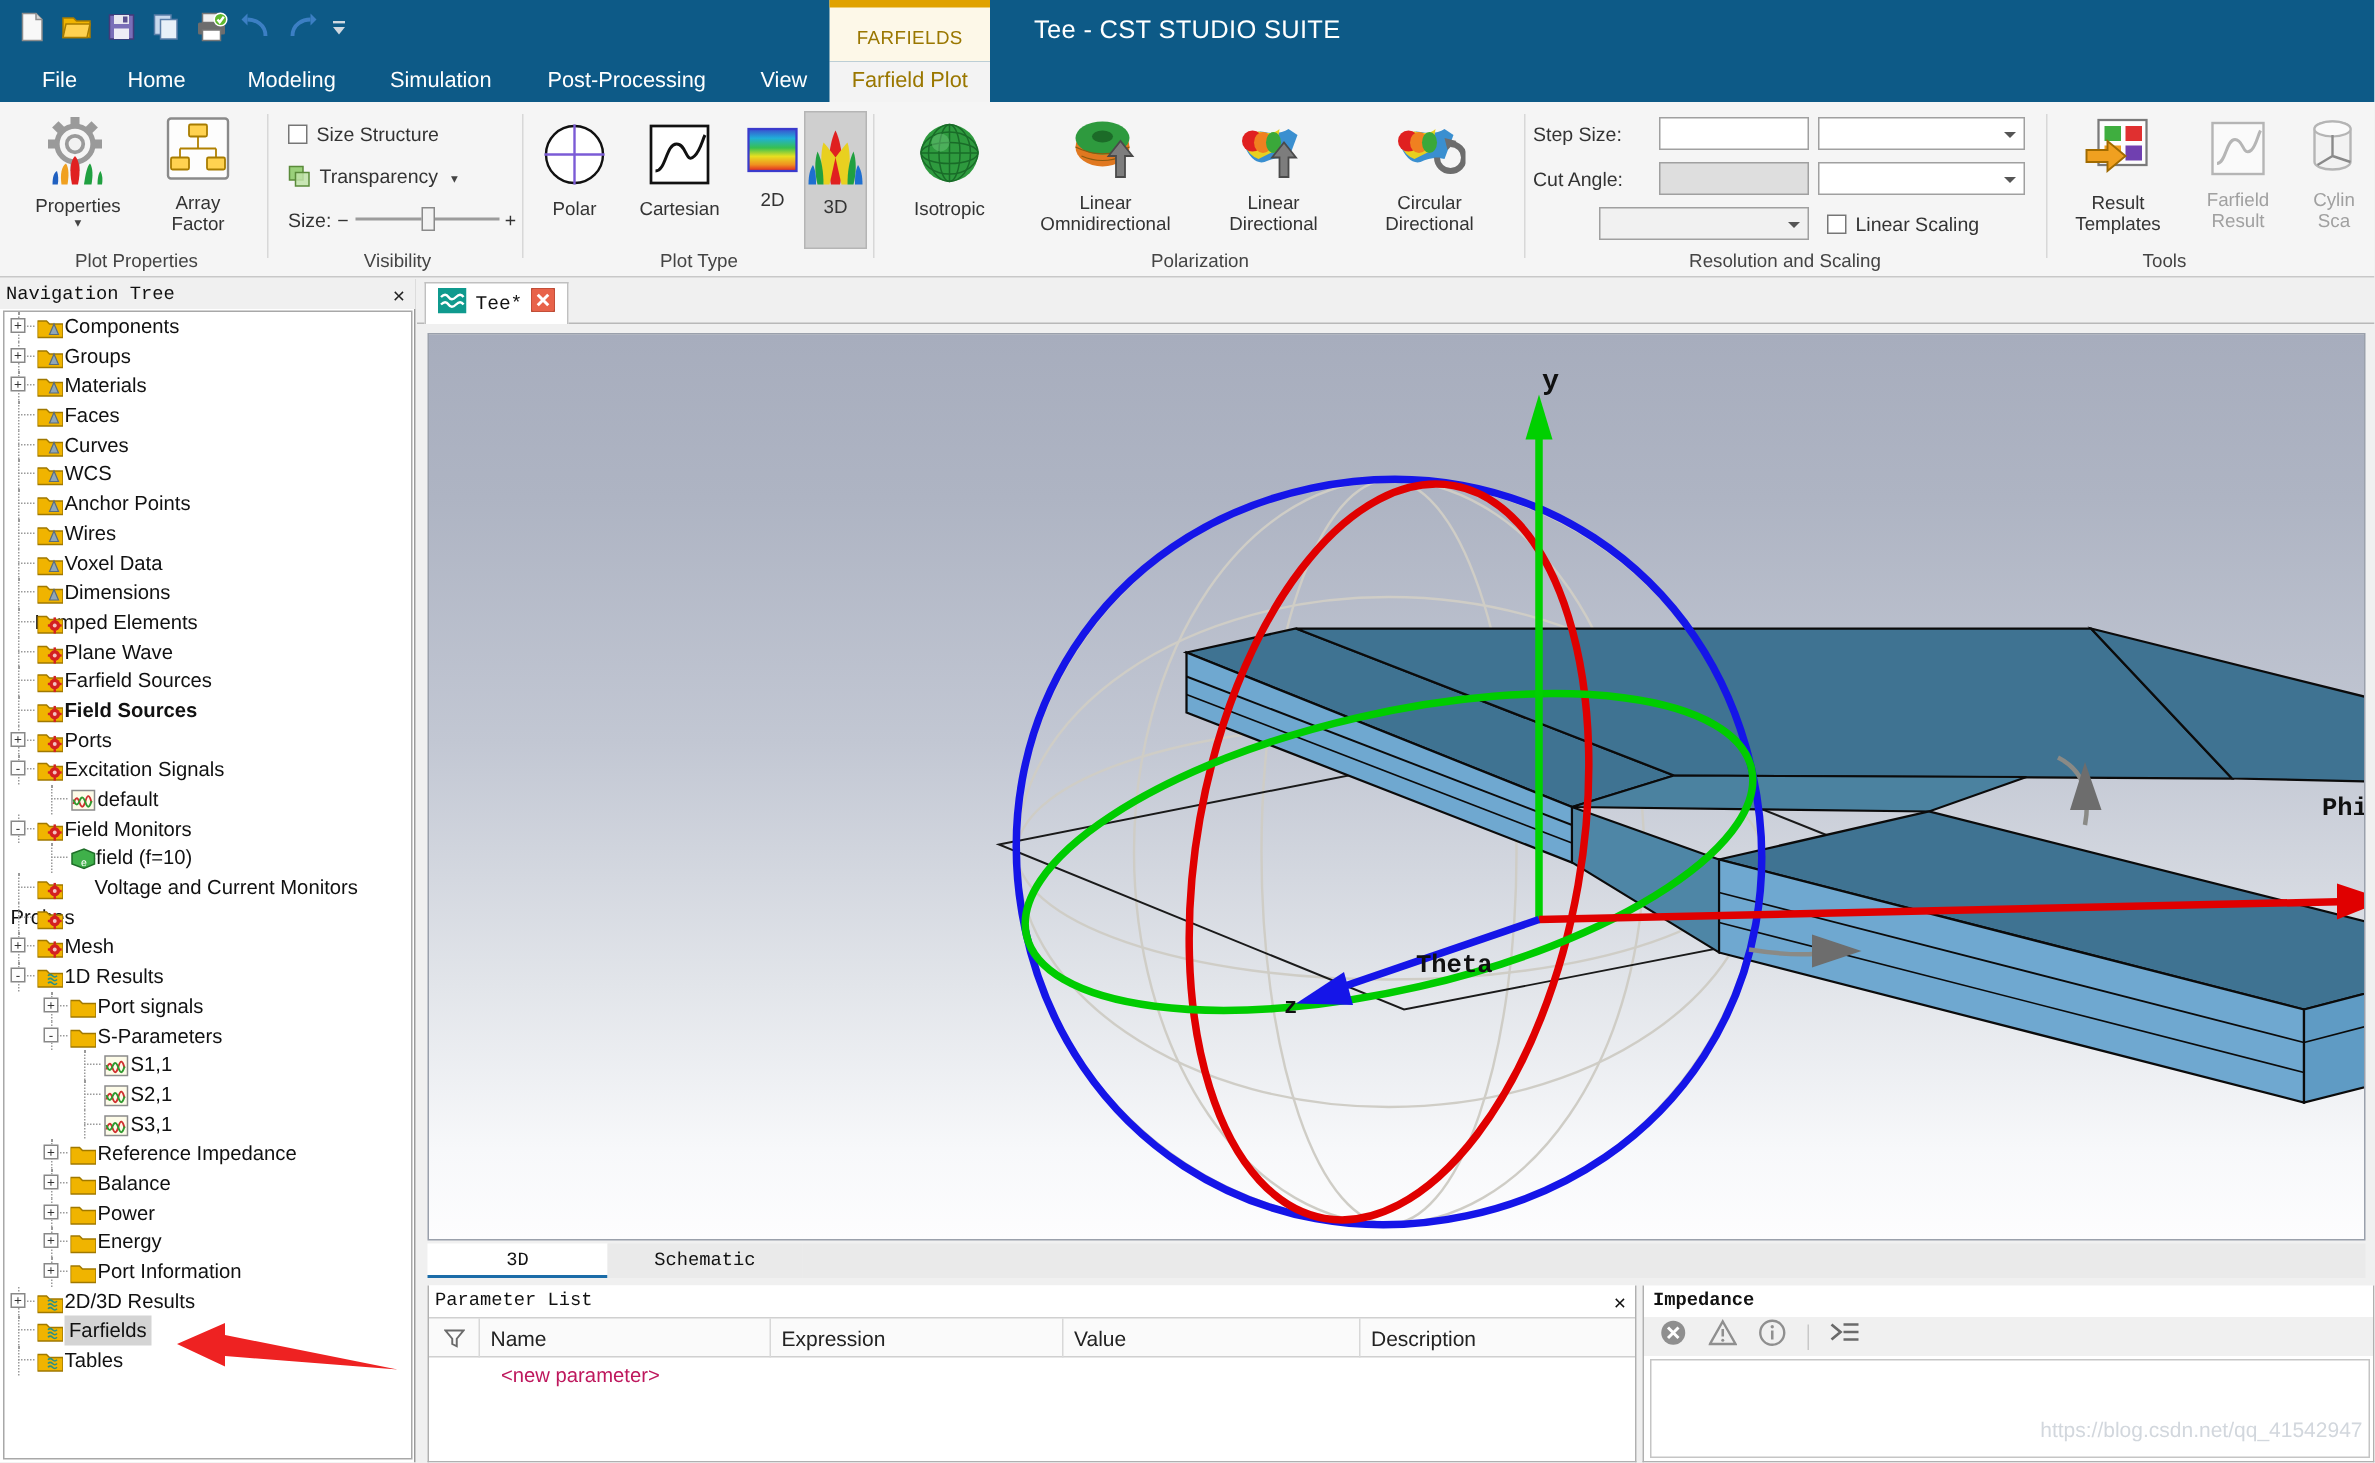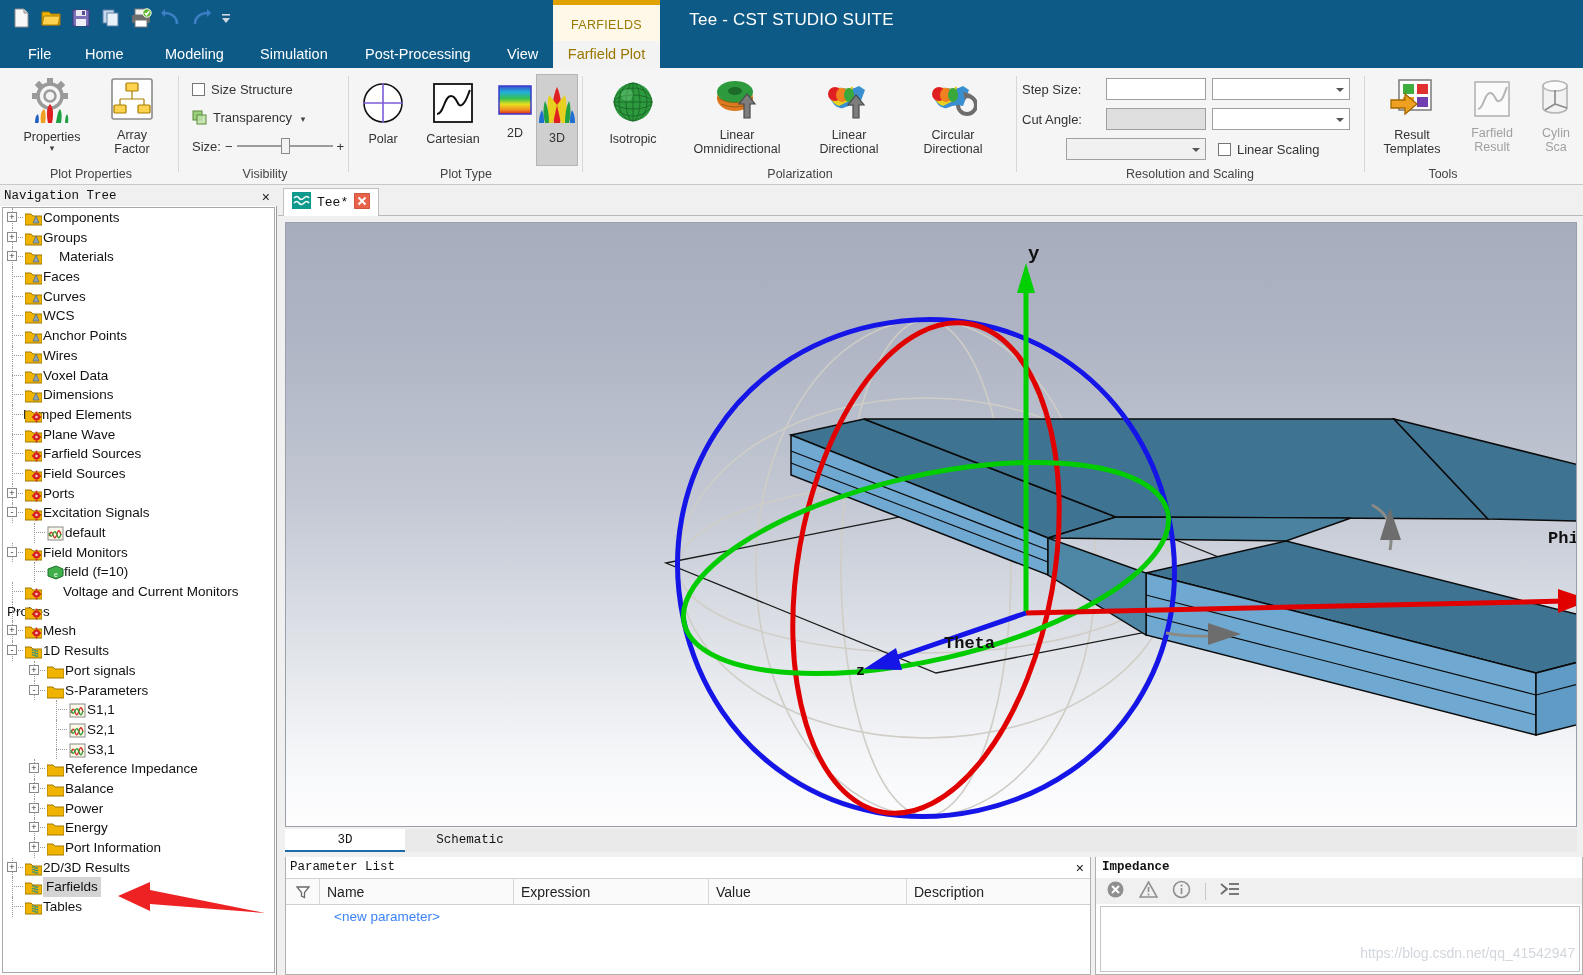--- a/index.html
+++ b/index.html
@@ -160,21 +160,21 @@
   .plcols {
     position:absolute; left:0; top:21px; width:100%; height:27px;
     background:#fafafa; border-top:1px solid #d0d0d0; border-bottom:1px solid #d0d0d0;
   }
   .plcol {
     position:absolute; top:0; height:26px; line-height:26px; font-size:14px; color:#222;
     border-right:1px solid #d8d8d8; padding-left:7px; cursor:pointer;
   }
   .plrow {
     position:absolute; left:0; top:49px; width:100%; height:22px; line-height:22px;
-    font-size:13.5px; color:#3b82f6; padding-left:48px;
+    font-size:13.5px; color:#be185d; padding-left:48px;
   }
 
   
   .messages {
     position:absolute; left:1095px; top:857px; width:488px; height:118px;
     background:#fff; border:1px solid #b0b0b0; border-top:none;
   }
   .msghdr {
     position:absolute; left:0; top:0; width:100%; height:20px;
     font-family:"Liberation Mono", monospace; font-size:12.5px; color:#111;
@@ -566,21 +566,21 @@
               <path d="M0 3 h6 l2 2 h9 v9 h-17 z" fill="#f0b400" stroke="#a07800" stroke-width="1"></path>
               <path d="M11 5 L14 12 L8 12 z" fill="#8fa6b8" stroke="#5a6c7c" stroke-width=".8"></path>
             </svg></span><span class="tlabel" style="margin-left: 36px;">Components</span></div>
         <div class="tnode" style="padding-left: 4px;"><span class="vdash" style="left: 9px; top: 0px; height: 19.7px;"></span><span class="dashline" style="left: 9px; width: 11px;"></span><span class="expander" style="left: 4px;">+</span><span class="ficon" style="left: 22px;"><svg width="17" height="15" viewBox="0 0 17 15">
               <path d="M0 3 h6 l2 2 h9 v9 h-17 z" fill="#f0b400" stroke="#a07800" stroke-width="1"></path>
               <path d="M11 5 L14 12 L8 12 z" fill="#8fa6b8" stroke="#5a6c7c" stroke-width=".8"></path>
             </svg></span><span class="tlabel" style="margin-left: 36px;">Groups</span></div>
         <div class="tnode" style="padding-left: 4px;"><span class="vdash" style="left: 9px; top: 0px; height: 19.7px;"></span><span class="dashline" style="left: 9px; width: 11px;"></span><span class="expander" style="left: 4px;">+</span><span class="ficon" style="left: 22px;"><svg width="17" height="15" viewBox="0 0 17 15">
               <path d="M0 3 h6 l2 2 h9 v9 h-17 z" fill="#f0b400" stroke="#a07800" stroke-width="1"></path>
               <path d="M11 5 L14 12 L8 12 z" fill="#8fa6b8" stroke="#5a6c7c" stroke-width=".8"></path>
-            </svg></span><span class="tlabel" style="margin-left: 36px; padding-left: 16px;">Materials</span></div>
+            </svg></span><span class="tlabel" style="margin-left: 36px;">Materials</span></div>
         <div class="tnode" style="padding-left: 4px;"><span class="vdash" style="left: 9px; top: 0px; height: 19.7px;"></span><span class="dashline" style="left: 9px; width: 11px;"></span><span class="ficon" style="left: 22px;"><svg width="17" height="15" viewBox="0 0 17 15">
               <path d="M0 3 h6 l2 2 h9 v9 h-17 z" fill="#f0b400" stroke="#a07800" stroke-width="1"></path>
               <path d="M11 5 L14 12 L8 12 z" fill="#8fa6b8" stroke="#5a6c7c" stroke-width=".8"></path>
             </svg></span><span class="tlabel" style="margin-left: 36px;">Faces</span></div>
         <div class="tnode" style="padding-left: 4px;"><span class="vdash" style="left: 9px; top: 0px; height: 19.7px;"></span><span class="dashline" style="left: 9px; width: 11px;"></span><span class="ficon" style="left: 22px;"><svg width="17" height="15" viewBox="0 0 17 15">
               <path d="M0 3 h6 l2 2 h9 v9 h-17 z" fill="#f0b400" stroke="#a07800" stroke-width="1"></path>
               <path d="M11 5 L14 12 L8 12 z" fill="#8fa6b8" stroke="#5a6c7c" stroke-width=".8"></path>
             </svg></span><span class="tlabel" style="margin-left: 36px;">Curves</span></div>
         <div class="tnode" style="padding-left: 4px;"><span class="vdash" style="left: 9px; top: 0px; height: 19.7px;"></span><span class="dashline" style="left: 9px; width: 11px;"></span><span class="ficon" style="left: 22px;"><svg width="17" height="15" viewBox="0 0 17 15">
               <path d="M0 3 h6 l2 2 h9 v9 h-17 z" fill="#f0b400" stroke="#a07800" stroke-width="1"></path>
@@ -638,21 +638,21 @@
         <div class="tnode" style="padding-left: 4px;"><span class="vdash" style="left: 9px; top: 0px; height: 19.7px;"></span><span class="dashline" style="left: 9px; width: 11px;"></span><span class="ficon" style="left: 22px;"><svg width="17" height="15" viewBox="0 0 17 15">
               <path d="M0 3 h6 l2 2 h9 v9 h-17 z" fill="#f0b400" stroke="#a07800" stroke-width="1"></path>
               <circle cx="11.5" cy="9" r="3.6" fill="#d42020"></circle>
               <circle cx="11.5" cy="9" r="1.3" fill="#f5c0c0"></circle>
               <g fill="#d42020">
                 <rect x="10.7" y="3.6" width="1.6" height="2"></rect>
                 <rect x="10.7" y="12.4" width="1.6" height="2"></rect>
                 <rect x="6.9" y="8.2" width="2" height="1.6"></rect>
                 <rect x="14.1" y="8.2" width="2" height="1.6"></rect>
               </g>
-            </svg></span><span class="tlabel" style="margin-left: 36px;">Field Sources</span></div>
+            </svg></span><span class="tlabel" style="margin-left: 36px; font-weight: bold;">Field Sources</span></div>
         <div class="tnode" style="padding-left: 4px;"><span class="vdash" style="left: 9px; top: 0px; height: 19.7px;"></span><span class="dashline" style="left: 9px; width: 11px;"></span><span class="expander" style="left: 4px;">+</span><span class="ficon" style="left: 22px;"><svg width="17" height="15" viewBox="0 0 17 15">
               <path d="M0 3 h6 l2 2 h9 v9 h-17 z" fill="#f0b400" stroke="#a07800" stroke-width="1"></path>
               <circle cx="11.5" cy="9" r="3.6" fill="#d42020"></circle>
               <circle cx="11.5" cy="9" r="1.3" fill="#f5c0c0"></circle>
               <g fill="#d42020">
                 <rect x="10.7" y="3.6" width="1.6" height="2"></rect>
                 <rect x="10.7" y="12.4" width="1.6" height="2"></rect>
                 <rect x="6.9" y="8.2" width="2" height="1.6"></rect>
                 <rect x="14.1" y="8.2" width="2" height="1.6"></rect>
               </g>

